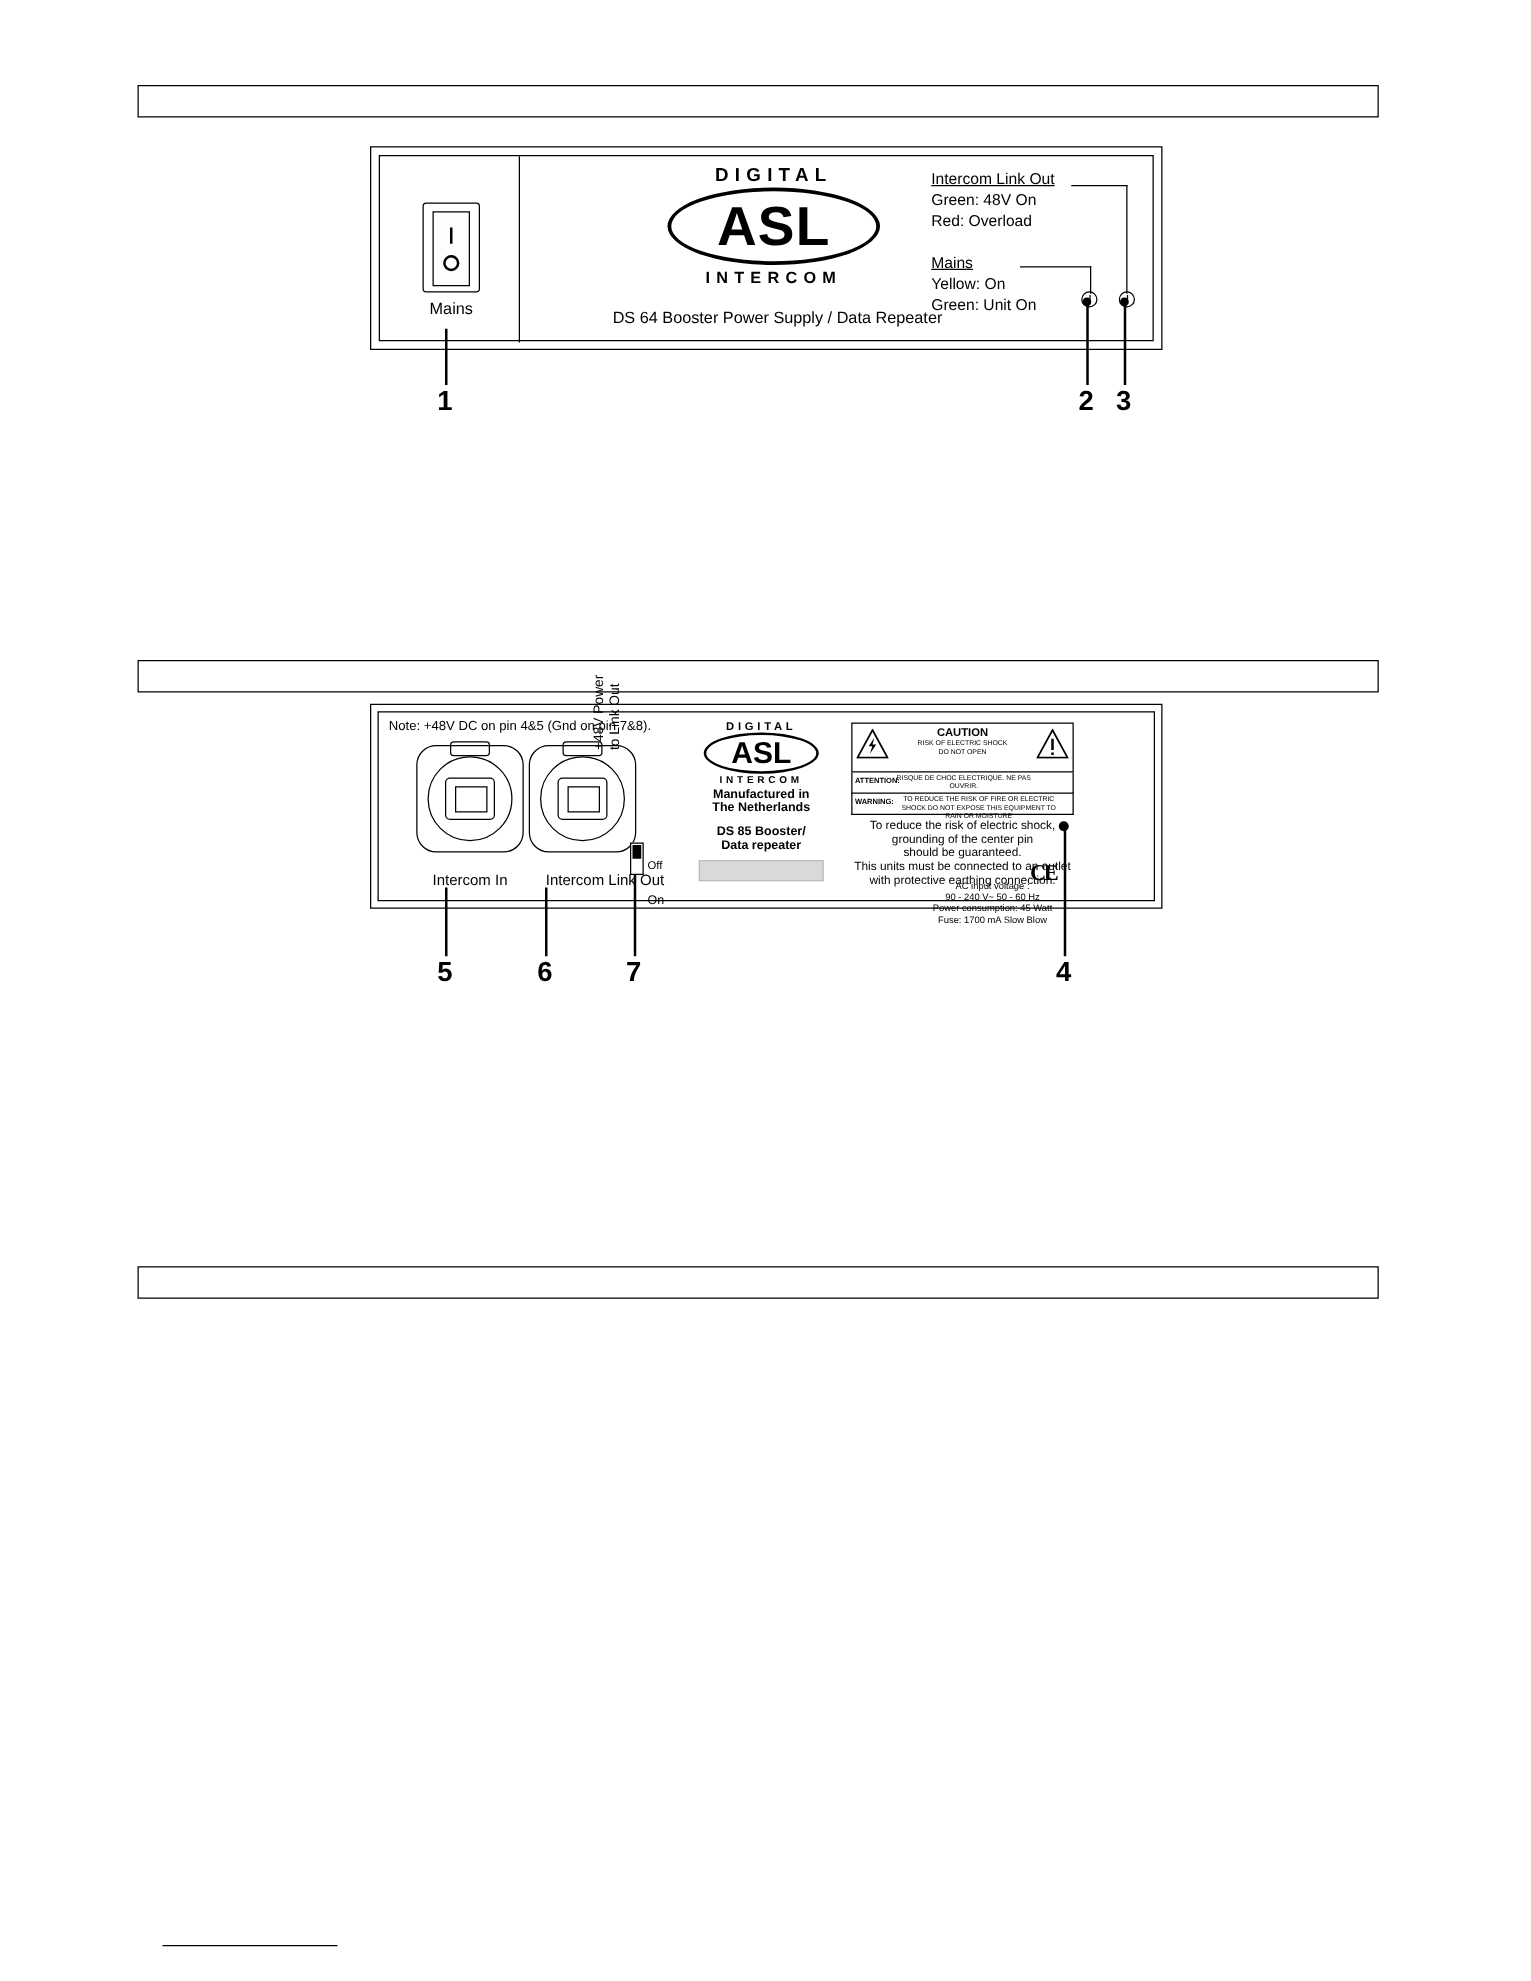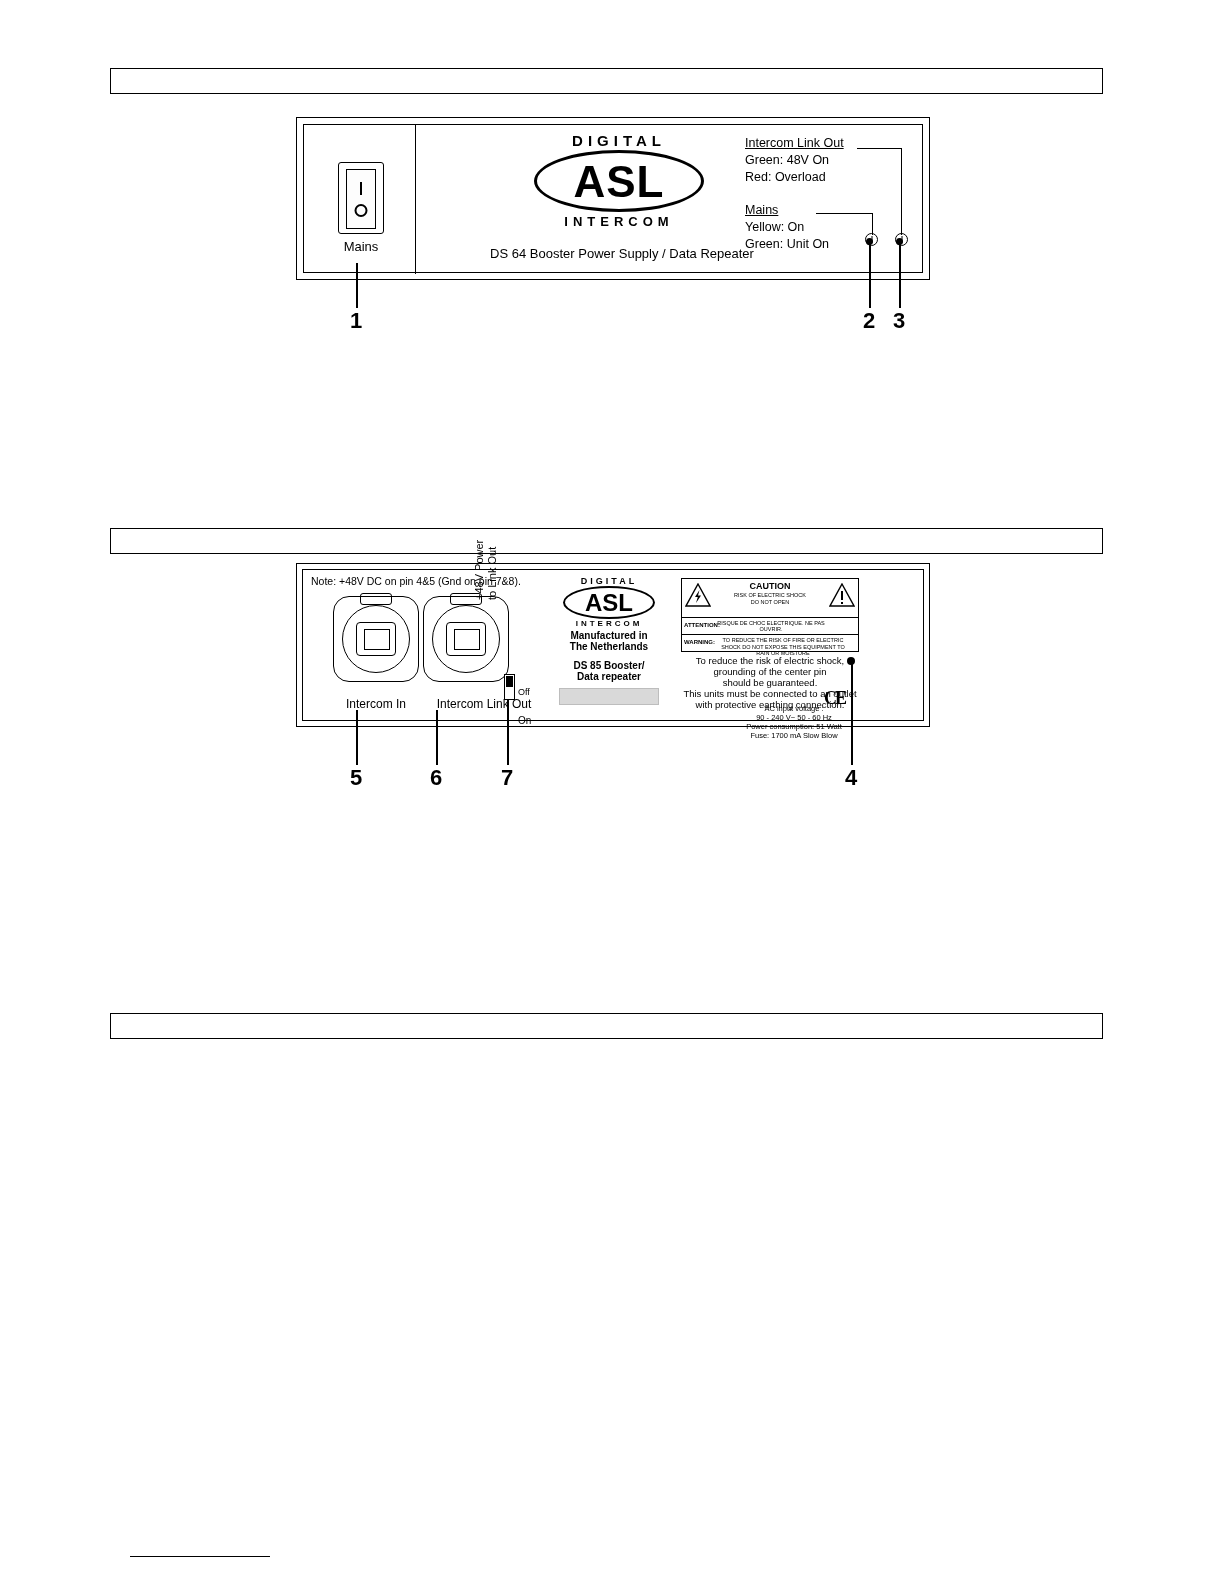--- a/index.html
+++ b/index.html
@@ -711,21 +711,21 @@
     <div>To reduce the risk of electric shock,</div>
     <div>grounding of the center pin</div>
     <div>should be guaranteed.</div>
     <div>This units must be connected to an outlet</div>
     <div>with protective earthing connection.</div>
   </div>
 
   <div id="spec-block">
     <div>AC input voltage :</div>
     <div>90 - 240 V~  50 - 60 Hz</div>
-    <div>Power consumption: 51 Watt</div>
+    <div>Power consumption: 45 Watt</div>
     <div>Fuse: 1700 mA Slow Blow</div>
   </div>
 
   <div id="ce-mark">CE</div>
 
 </div>
 
 <span class="leader" style="left:356px; top:710px; width:2px; height:55px;"></span>
 <span class="callout" style="left:343px; top:765px;">5</span>
 

